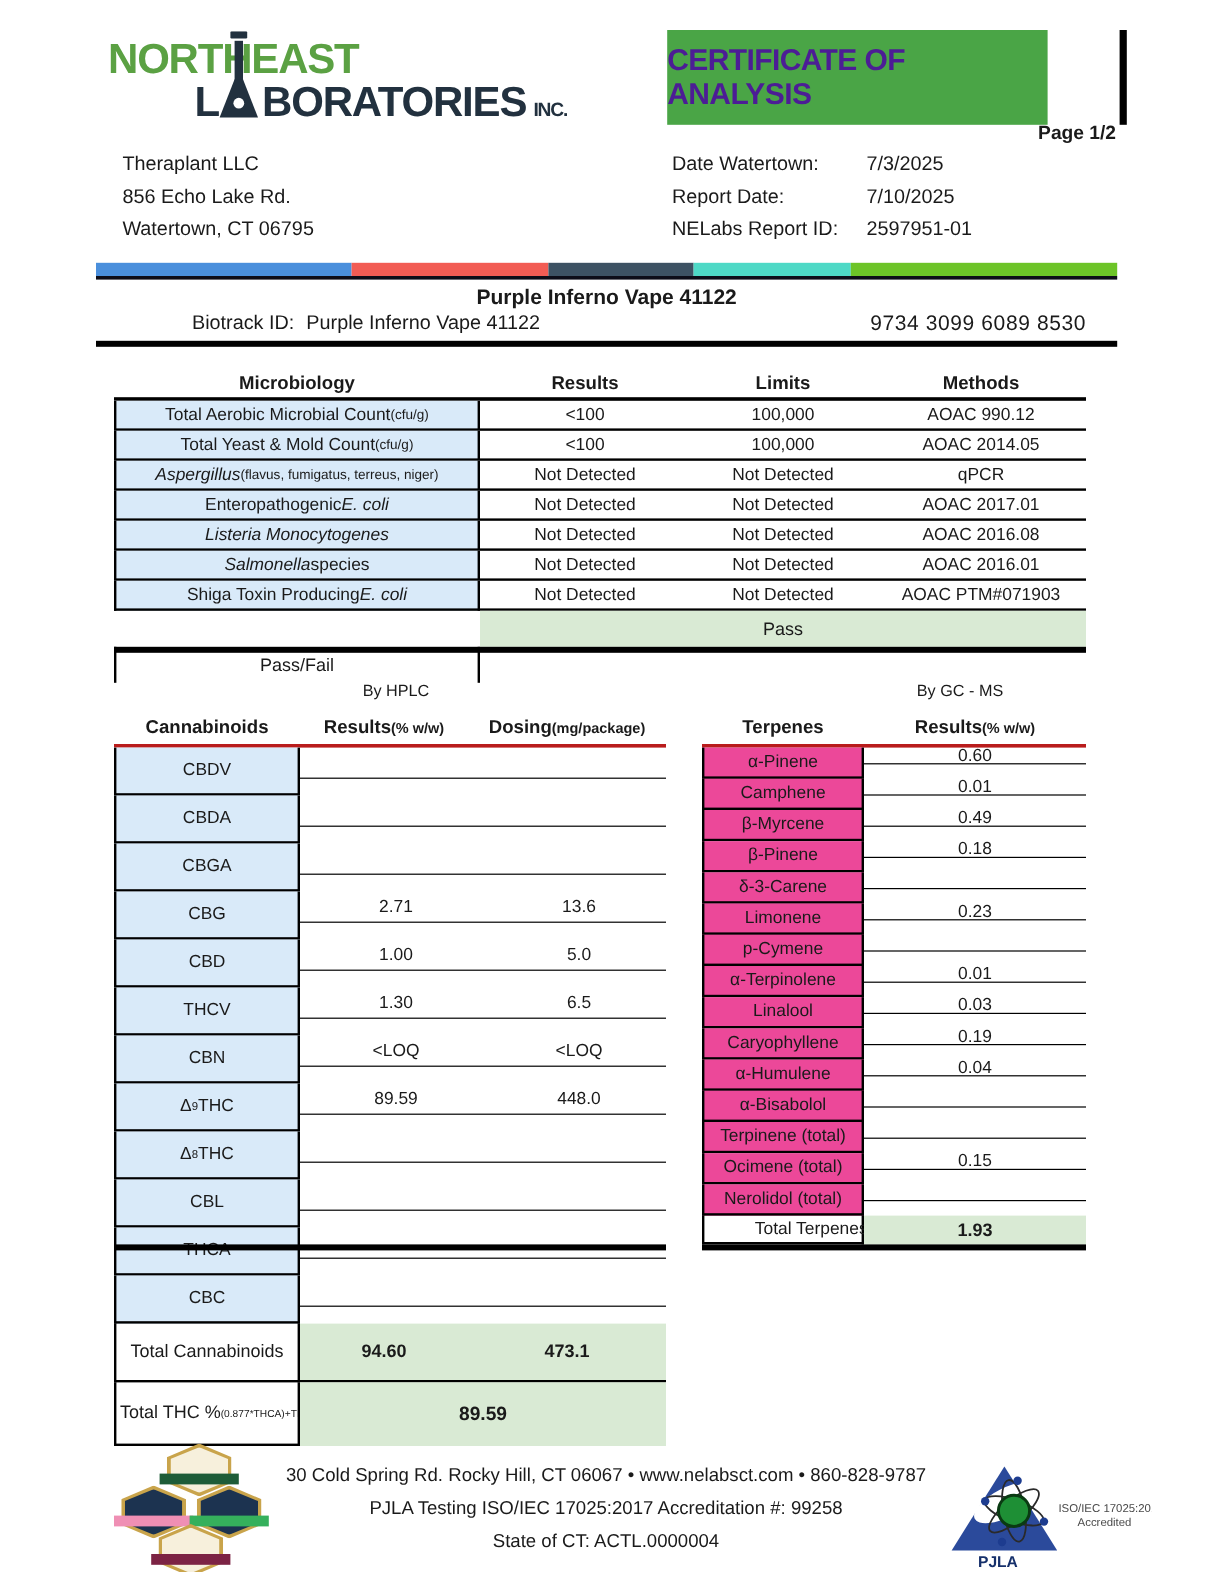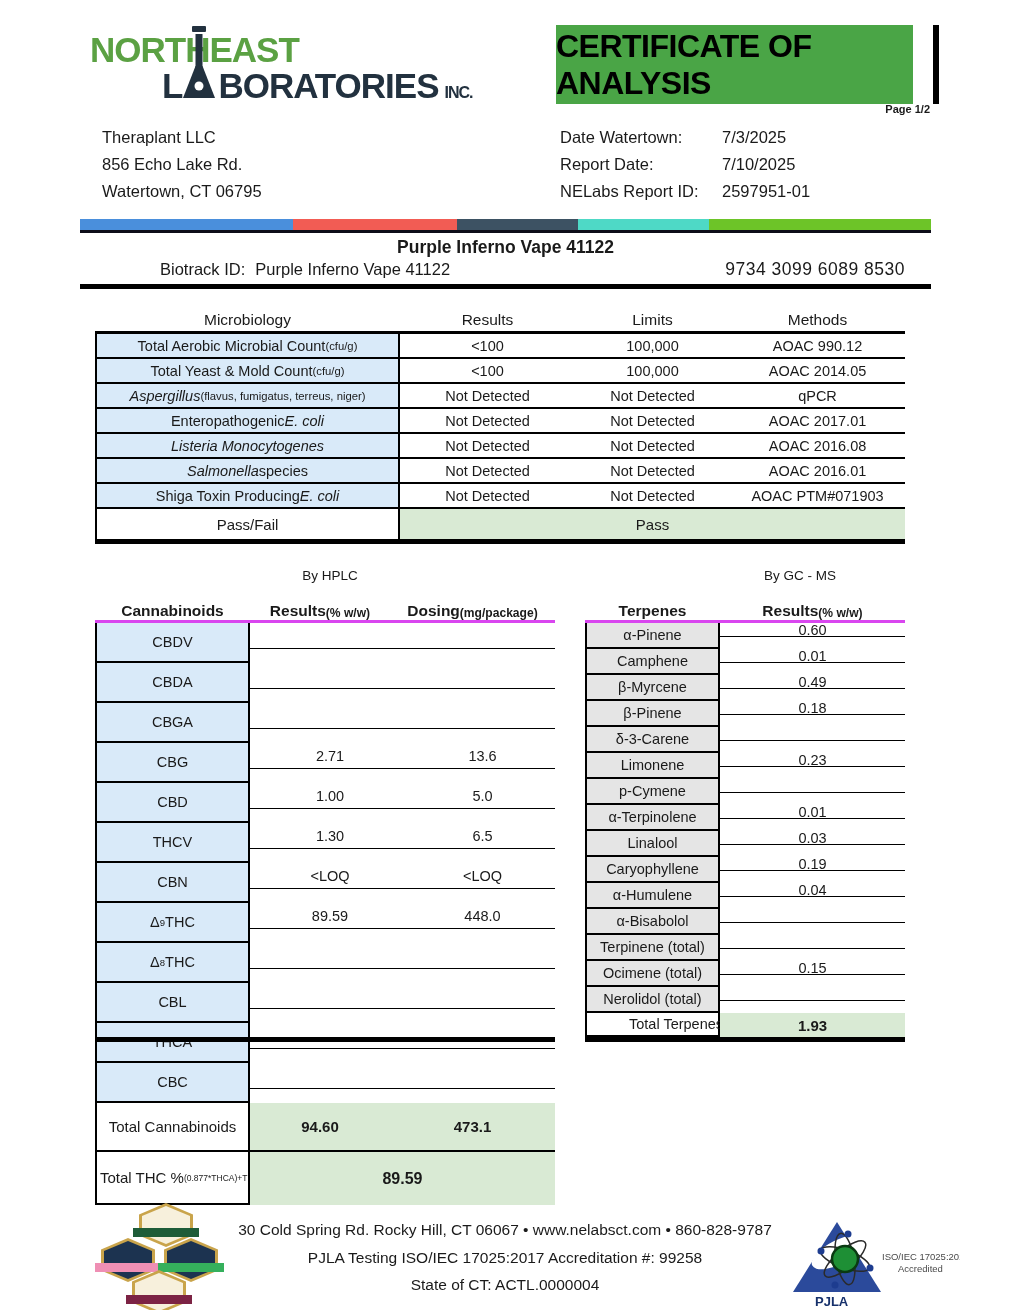--- a/index.html
+++ b/index.html
@@ -13,25 +13,25 @@
 
   
   .logo { position:absolute; left:90px; top:30px; width:420px; }
   .logo-line1 { font-size:35px; font-weight:bold; color:#5ba143; letter-spacing:-1px; }
   .logo-line2 { margin-left:72px; margin-top:-4px; font-size:35px; font-weight:bold; color:#22313f; letter-spacing:-1px; display:flex; align-items:baseline; }
   .flask-slot { display:inline-block; width:36px; }
   .logo-inc { font-size:16px; margin-left:6px; font-weight:bold; color:#22313f; }
   .flask-svg { position:absolute; left:91px; top:-4px; }
 
   
-  .banner { position:absolute; left:556px; top:25px; width:357px; height:79px;
-    background:#4aa546; color:#000000; display:flex; align-items:center; justify-content:center;
-    font-weight:bold; font-size:32px; letter-spacing:-0.5px; }
+  .banner { position:absolute; left:556px; top:25px; width:317px; height:79px;
+    background:#4aa546; color:#4c1d95; display:flex; align-items:center; justify-content:center;
+    font-weight:bold; font-size:25px; letter-spacing:-0.5px; }
   .banner-bar { position:absolute; left:933px; top:25px; width:6px; height:79px; background:#000; }
-  .page-num { position:absolute; left:730px; top:103px; width:200px; text-align:right; font-weight:bold; font-size:11px; }
+  .page-num { position:absolute; left:730px; top:103px; width:200px; text-align:right; font-weight:bold; font-size:16px; }
   .report-info { position:absolute; left:560px; top:124px; display:grid; grid-template-columns:162px auto; row-gap:0; font-size:16.5px; line-height:27px; }
 
   .client-info { position:absolute; left:102px; top:124px; font-size:16.5px; line-height:27px; }
 
   
   .color-bar { position:absolute; left:80px; top:219px; height:11px; display:flex; }
   .color-bar div { height:11px; }
   .thin-line { position:absolute; left:80px; top:230px; width:851px; height:3px; background:#0d0d18; }
   .sample-title { position:absolute; left:80px; top:237px; width:851px; text-align:center; font-weight:bold; font-size:17.5px; }
   .biotrack { position:absolute; left:160px; top:260px; font-size:16.5px; display:flex; gap:10px;align-items:flex-end; }
@@ -40,44 +40,44 @@
 
   
   .grid { position:absolute; display:grid; }
   .cell { display:flex; align-items:center; justify-content:center; white-space:nowrap; }
   .t-small { font-size:0.78em; }
   .t-italic { font-style:italic; }
   sup { font-size:9.5px; } sub { font-size:8.5px; }
 
   
   #micro-grid { left:95px; top:308px; grid-template-columns:305px 175px 155px 175px; }
-  .mh   { height:26px; font-weight:normal; font-size:15.5px; border-bottom:3px solid #000; }
+  .mh   { height:26px; font-weight:bold; font-size:15.5px; border-bottom:3px solid #000; }
   .mc1  { height:25px; background:#d9eaf9; border:2px solid #000; border-top:none; font-size:14.5px; }
   .mcv  { height:25px; border-bottom:2px solid #000; font-size:14.5px; }
   .mpass1 { height:30px; border:2px solid #000; border-top:none; border-bottom:none; font-size:15px; }
   .mpassv { height:30px; grid-column:2 / span 3; background:#d9ead4; font-size:15px; }
   .micro-bottom { left:95px; top:539px; width:810px; height:5px; background:#000; }
 
   
   .by-note { position:absolute; font-size:13.5px; text-align:center; }
   #by-hplc { left:250px; top:568px; width:160px; }
   #by-gcms { left:715px; top:568px; width:170px; }
   #cann-grid { left:95px; top:594px; grid-template-columns:155px 140px 165px; }
-  .ch   { height:29px; font-weight:bold; font-size:15.5px; border-bottom:3px solid #d946ef;align-items:flex-end; }
+  .ch   { height:29px; font-weight:bold; font-size:15.5px; border-bottom:3px solid #b91c1c; }
   .cc1  { height:40px; background:#d9eaf9; border:2px solid #000; border-top:none; font-size:14.5px; }
   .ccv  { height:26px; border-bottom:1.5px solid #000; font-size:14.5px;padding-left:20px; }
   .ctot1 { height:49px; border:2px solid #000; border-top:none; font-size:15px; }
   .ctotv { height:49px; background:#d9ead4; border-bottom:2px solid #000; font-weight:bold; font-size:15px; }
   .cthc1 { height:53px; border:2px solid #000; border-top:none; font-size:15px; justify-content:flex-start; padding-left:3px; overflow:hidden; }
   .cthcv { height:53px; background:#d9ead4; grid-column:2 / span 2; font-weight:bold; font-size:16px; }
   .cann-bottom { left:95px; top:1037px; width:460px; height:5px; background:#000; }
 
   
   #terp-grid { left:585px; top:594px; grid-template-columns:135px 185px; }
-  .tc1  { height:26px; background:#e5e5e5; border:2px solid #000; border-top:none; font-size:14.5px; }
+  .tc1  { height:26px; background:#ec4899; border:2px solid #000; border-top:none; font-size:14.5px; }
   .tcv  { height:14px; border-bottom:1.5px solid #000; font-size:14.5px; }
   .ttot1 { height:24px; border:2px solid #000; border-top:none; font-size:14.5px;padding-left:47px; }
   .ttotv { height:24px; background:#d9ead4; font-weight:bold; font-size:15px; }
   .terp-bottom { left:585px; top:1037px; width:320px; height:5px; background:#000; }
 
   
   .footer-text { position:absolute; left:225px; top:1216px; width:560px; text-align:center; font-size:15.5px; line-height:27.5px; }
   .badge { position:absolute; width:54px; height:44px; }
   .hex { position:absolute; inset:0; background:#c9a44b; clip-path:polygon(50% 0,100% 26%,100% 74%,50% 100%,0 74%,0 26%); }
   .hex-in { position:absolute; inset:3px; clip-path:polygon(50% 0,100% 26%,100% 74%,50% 100%,0 74%,0 26%); }
@@ -195,22 +195,22 @@
       <div class="cell mcv">Not Detected</div>
       <div class="cell mcv">Not Detected</div>
       <div class="cell mcv">AOAC 2016.01</div>
       <div class="cell mc1">
         <span>Shiga Toxin Producing </span>
         <span class="t-italic">E. coli</span>
       </div>
       <div class="cell mcv">Not Detected</div>
       <div class="cell mcv">Not Detected</div>
       <div class="cell mcv">AOAC PTM#071903</div>
+      <div class="cell mpassv">Pass</div>
       <div class="cell mpass1">Pass/Fail</div>
-      <div class="cell mpassv">Pass</div>
     </div>
   <div class="abs micro-bottom"></div>
 
   <div id="by-hplc" class="by-note">By HPLC</div>
   <div id="cann-grid" class="grid">
       <div class="cell ch">
         <span>Cannabinoids</span>
       </div>
       <div class="cell ch">
         <span>Results </span>

